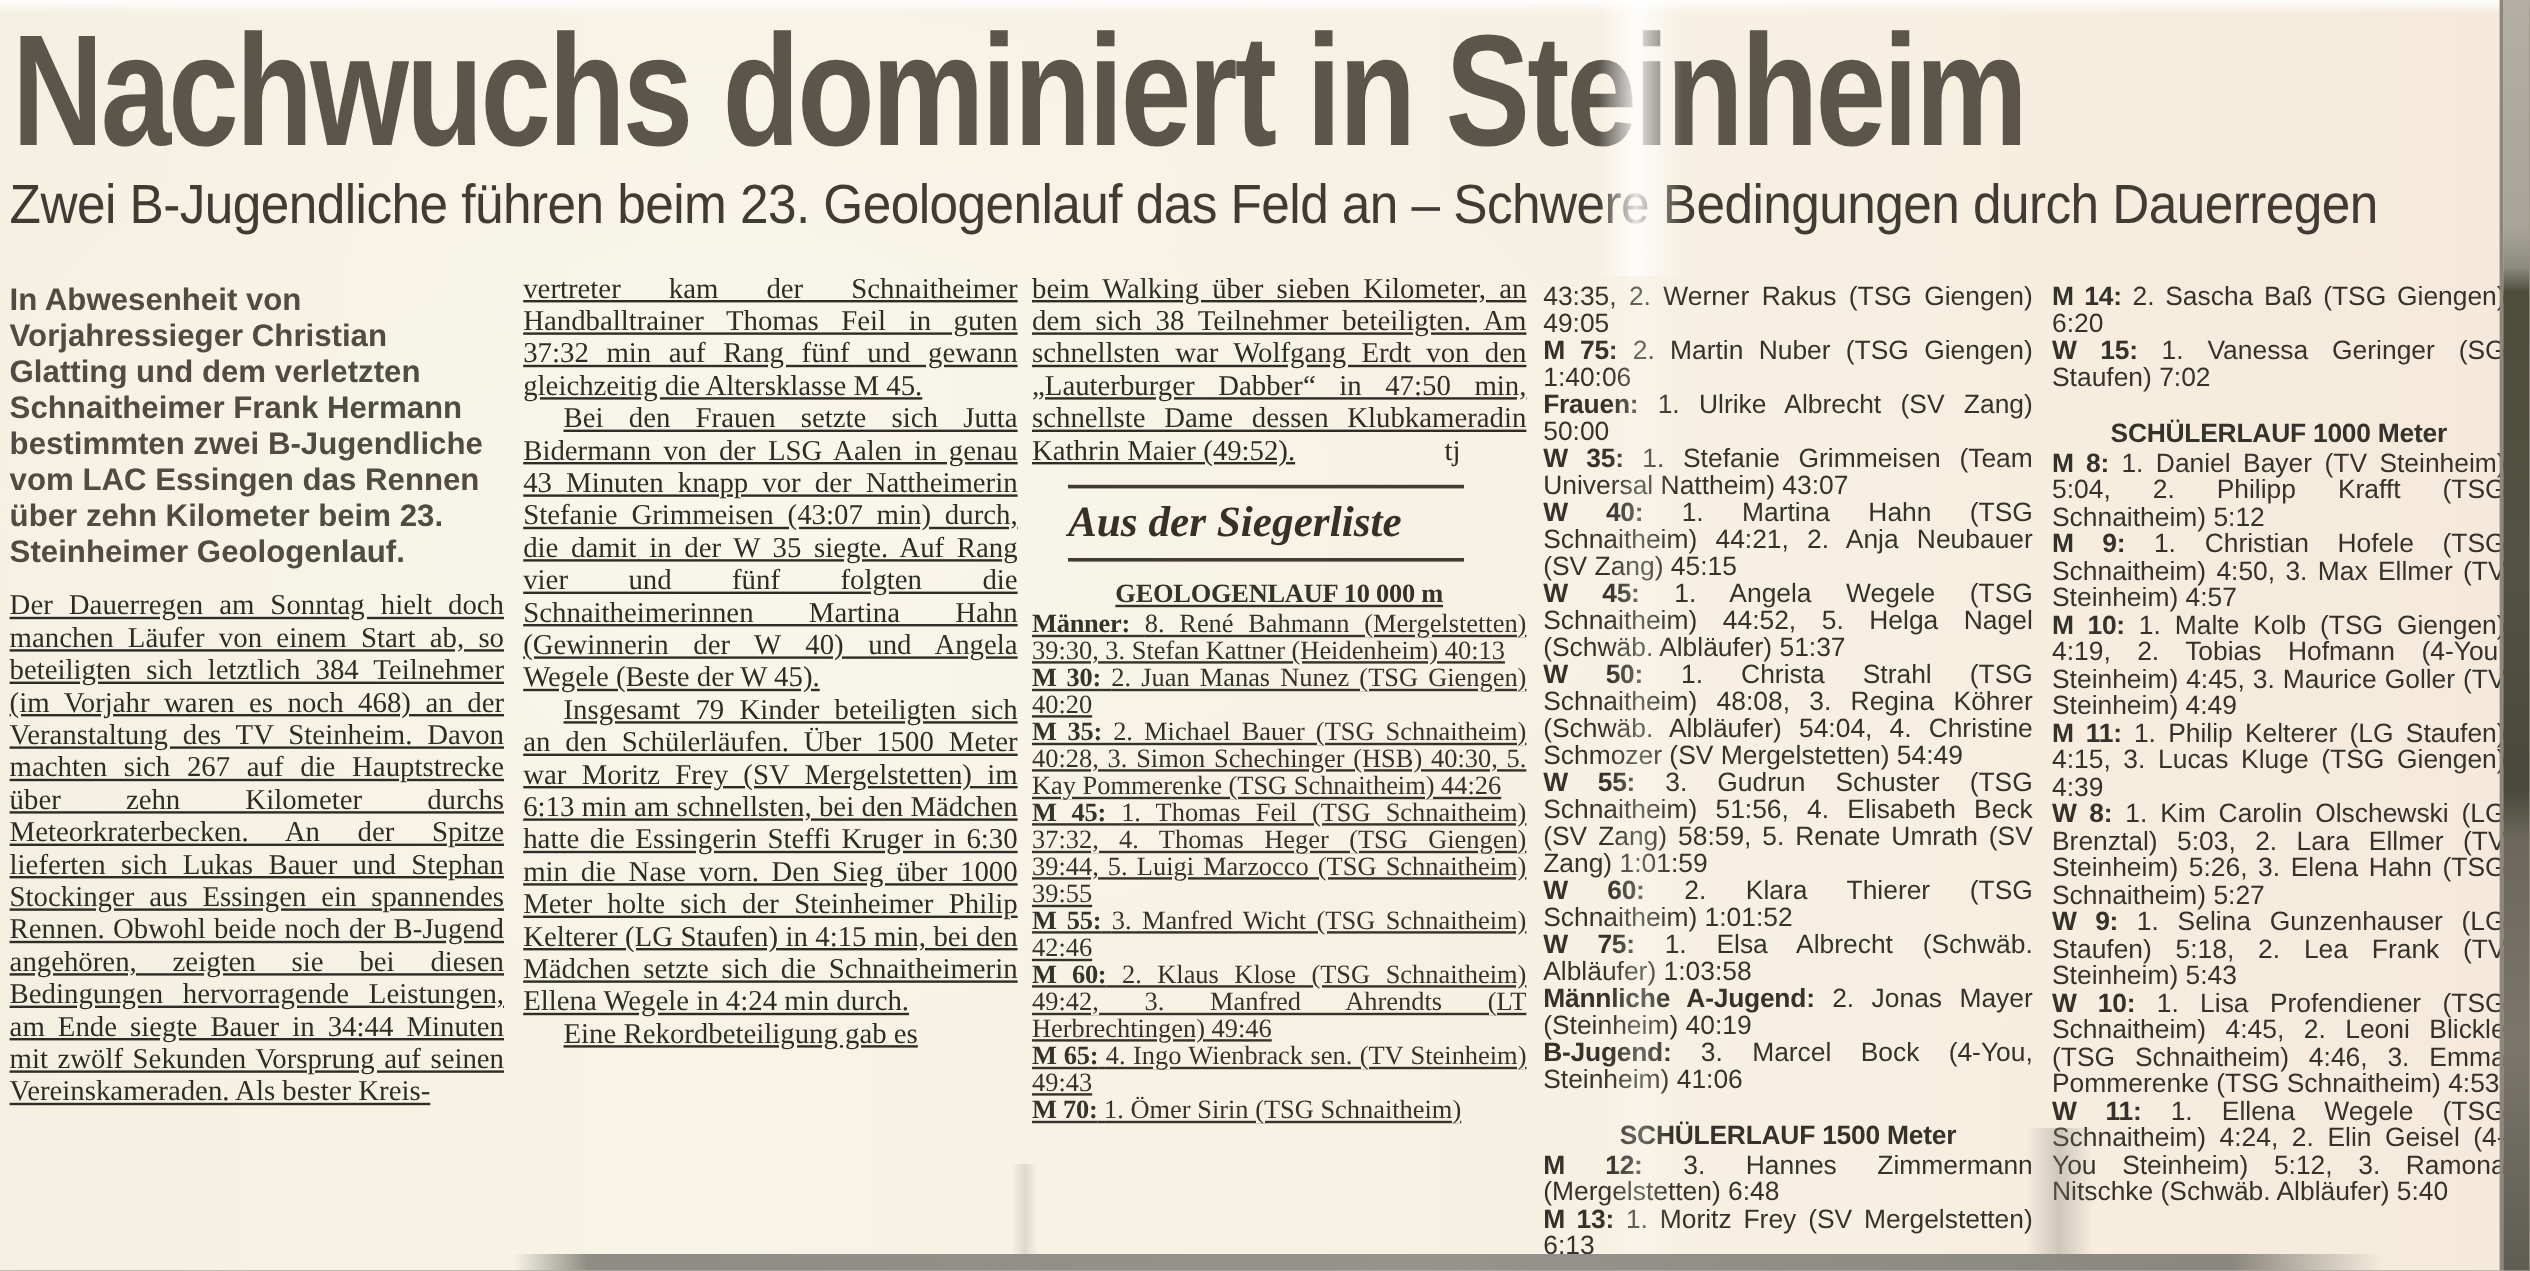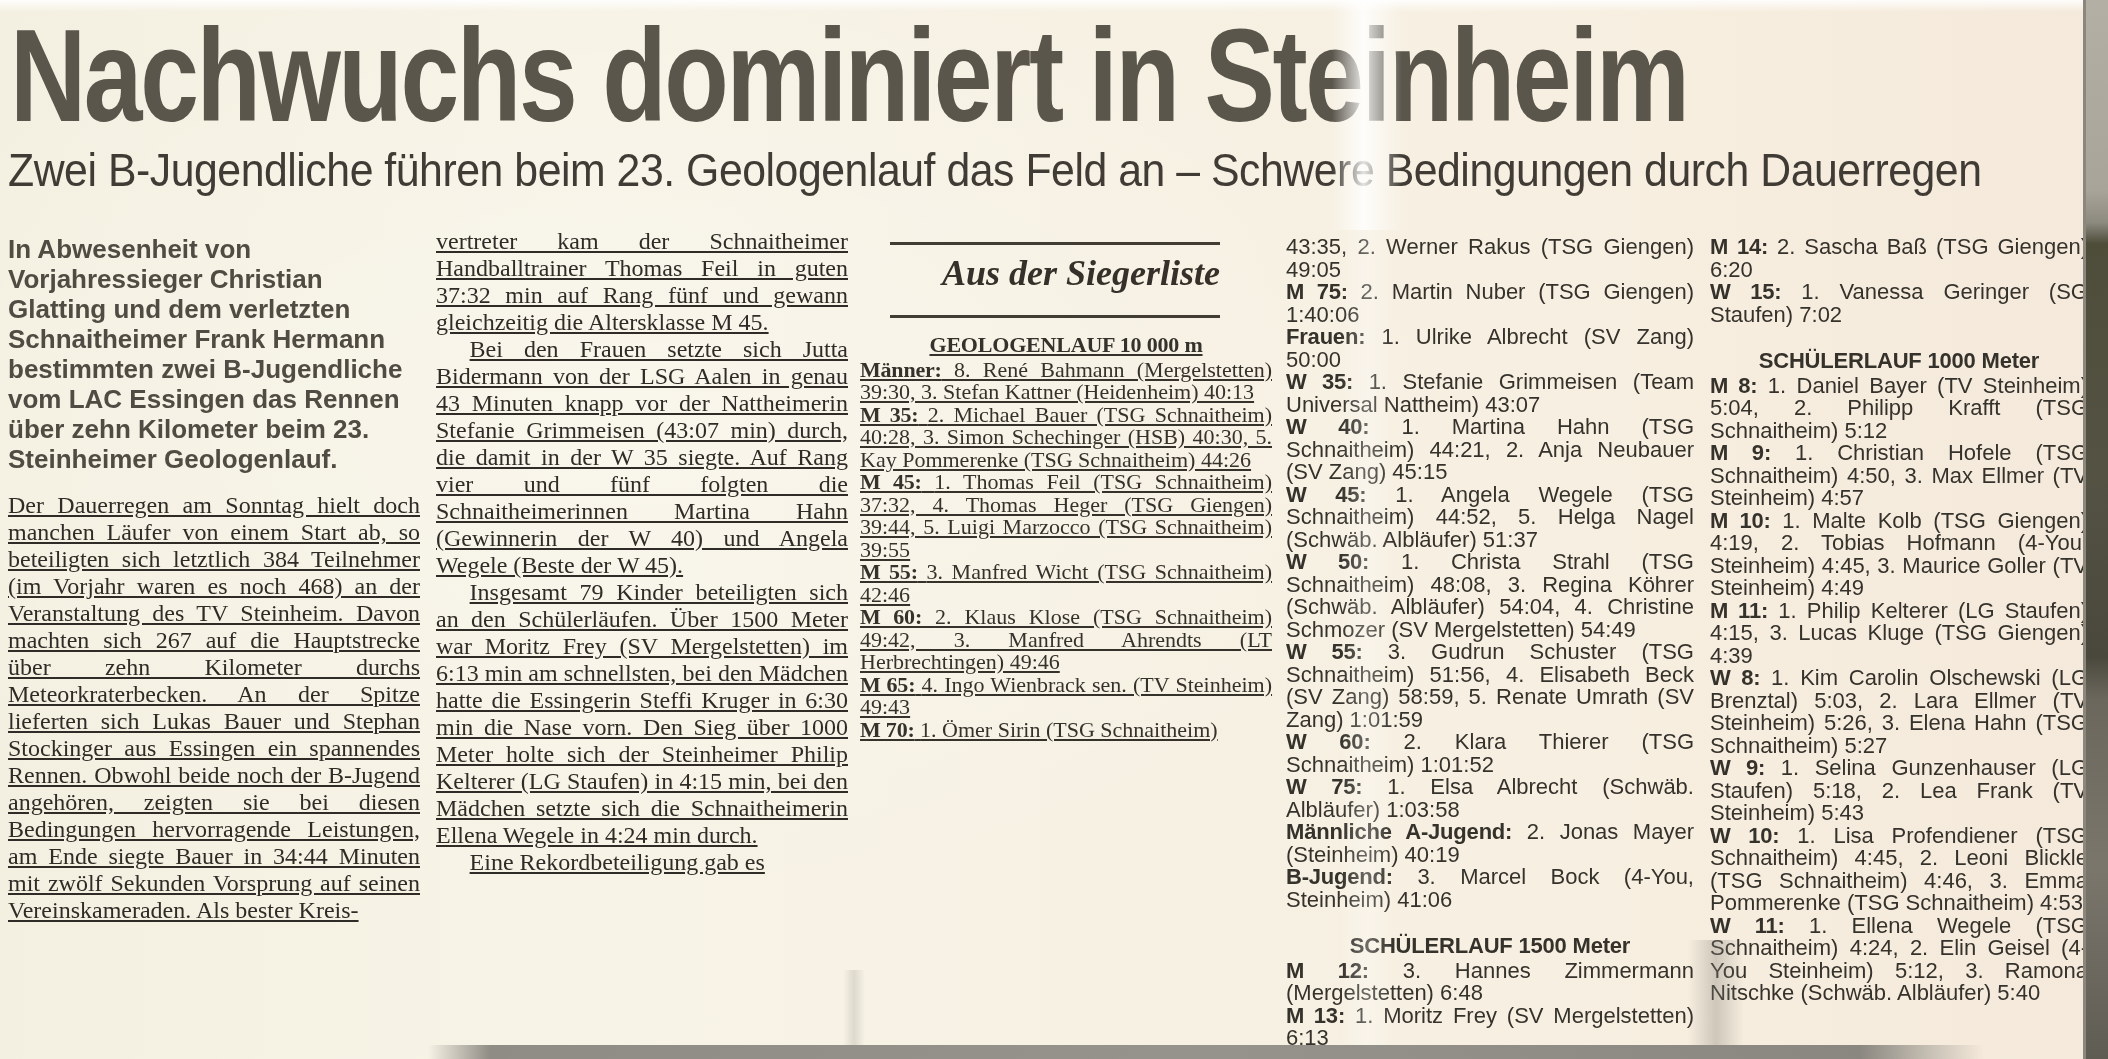--- a/index.html
+++ b/index.html
@@ -61,21 +61,21 @@
     font-size:24px;line-height:27px;
     text-align:justify;margin:0;color:#2f2c27;text-decoration:underline;
   }
   .serif p.ind{text-indent:1.4em;}
   #col3 .story{position:relative;}
   .byline{position:absolute;right:55px;bottom:0;font-family:"Liberation Serif",serif;font-size:24px;}
   
   .sieger-box{
     margin:14px 0 0 30px;width:330px;
     border-top:3px solid #413d35;border-bottom:3px solid #413d35;
-    padding:8px 0 22px 0;text-align:right;
+    padding:8px 0 10px 0;text-align:left;
   }
   .sieger-title{
     font-family:"Liberation Serif",serif;font-style:italic;font-weight:700;
     font-size:36px;line-height:40px;color:#35312a;letter-spacing:0;
   }
   
   .results{font-family:"Liberation Sans",sans-serif;}
   .results p{font-size:22px;line-height:22.5px;text-align:justify;margin:0;color:#35322c;}
   .results .hd{font-weight:700;margin:14px 0 2px 0;text-align:center;letter-spacing:-0.2px;}
   .results .hd.first{margin-top:16px;}
@@ -105,29 +105,34 @@
   </div>
 
   <div id="col2" class="col serif">
     <p>vertreter kam der Schnaitheimer Handballtrainer Thomas Feil in guten 37:32 min auf Rang fünf und gewann gleichzeitig die Altersklasse M 45.</p>
     <p class="ind">Bei den Frauen setzte sich Jutta Bidermann von der LSG Aalen in genau 43 Minuten knapp vor der Nattheimerin Stefanie Grimmeisen (43:07 min) durch, die damit in der W 35 siegte. Auf Rang vier und fünf folgten die Schnaitheimerinnen Martina Hahn (Gewinnerin der W 40) und Angela Wegele (Beste der W 45).</p>
     <p class="ind">Insgesamt 79 Kinder beteiligten sich an den Schülerläufen. Über 1500 Meter war Moritz Frey (SV Mergelstetten) im 6:13 min am schnellsten, bei den Mädchen hatte die Essingerin Steffi Kruger in 6:30 min die Nase vorn. Den Sieg über 1000 Meter holte sich der Steinheimer Philip Kelterer (LG Staufen) in 4:15 min, bei den Mädchen setzte sich die Schnaitheimerin Ellena Wegele in 4:24 min durch.</p>
     <p class="ind">Eine Rekordbeteiligung gab es</p>
   </div>
 
   <div id="col3" class="col serif">
+    <div class="story">
+      <p>beim Walking über sieben Kilometer, an dem sich 38 Teilnehmer beteiligten. Am schnellsten war Wolfgang Erdt von den „Lauterburger Dabber“ in 47:50 min, schnellste Dame dessen Klubkameradin Kathrin Maier (49:52).</p>
+      <span class="byline">tj</span>
+    </div>
     <div class="sieger-box">
       <div class="sieger-title">Aus der Siegerliste</div>
     </div>
     <div class="results">
       <p class="hd first">GEOLOGENLAUF 10 000 m</p>
       <div>
 
           <p class="entry"><span class="lbl">Männer:</span> <span>8. René Bahmann (Mergelstetten) 39:30, 3. Stefan Kattner (Heidenheim) 40:13</span></p>
 
+          <p class="entry"><span class="lbl">M 30:</span> <span>2. Juan Manas Nunez (TSG Giengen) 40:20</span></p>
 
           <p class="entry"><span class="lbl">M 35:</span> <span>2. Michael Bauer (TSG Schnaitheim) 40:28, 3. Simon Schechinger (HSB) 40:30, 5. Kay Pommerenke (TSG Schnaitheim) 44:26</span></p>
 
           <p class="entry"><span class="lbl">M 45:</span> <span>1. Thomas Feil (TSG Schnaitheim) 37:32, 4. Thomas Heger (TSG Giengen) 39:44, 5. Luigi Marzocco (TSG Schnaitheim) 39:55</span></p>
 
           <p class="entry"><span class="lbl">M 55:</span> <span>3. Manfred Wicht (TSG Schnaitheim) 42:46</span></p>
 
           <p class="entry"><span class="lbl">M 60:</span> <span>2. Klaus Klose (TSG Schnaitheim) 49:42, 3. Manfred Ahrendts (LT Herbrechtingen) 49:46</span></p>
 
           <p class="entry"><span class="lbl">M 65:</span> <span>4. Ingo Wienbrack sen. (TV Steinheim) 49:43</span></p>

